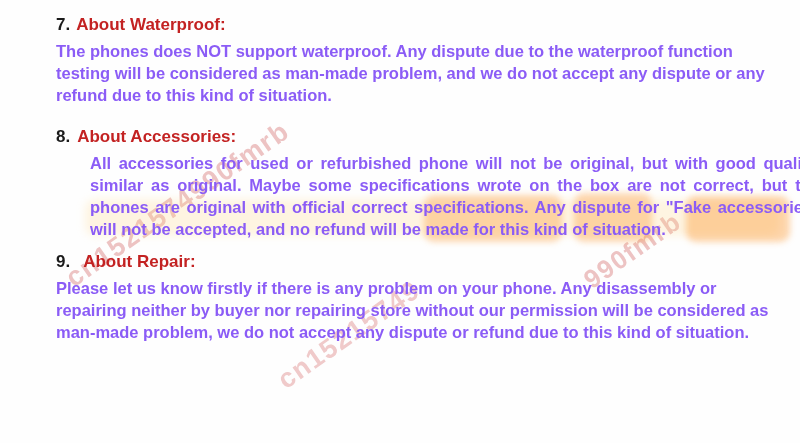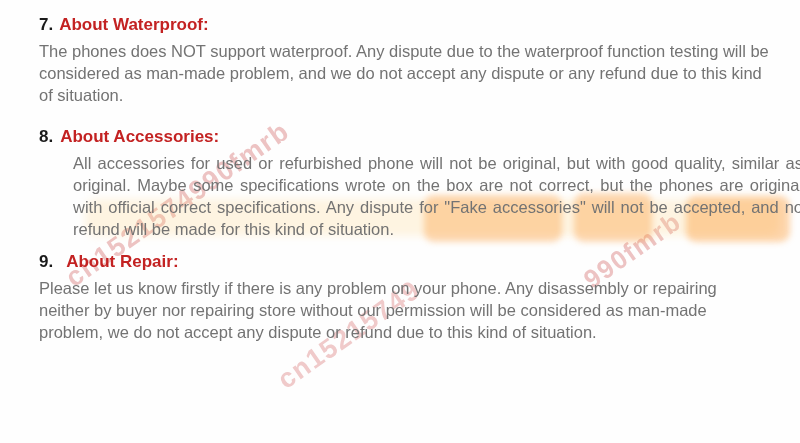--- a/index.html
+++ b/index.html
@@ -39,21 +39,21 @@
   }
   .orange-blob { position: absolute; border-radius: 10px; filter: blur(3px); }
   .ob1 { left: 424px; top: 195px; width: 138px; height: 47px; background: rgba(252, 148, 40, 0.34); }
   .ob2 { left: 574px; top: 193px; width: 78px;  height: 49px; background: rgba(252, 148, 40, 0.34); }
   .ob3 { left: 686px; top: 196px; width: 104px; height: 46px; background: rgba(252, 148, 40, 0.38); }
 
   
   .content {
     position: relative;
     z-index: 1;
-    padding: 15px 23px 0 39px;
+    padding: 15px 23px 0 56px;
     width: 644px;
   }
   .section { width: 730px; }
   .sec-8  { margin-top: 21px; }
   .sec-9  { margin-top: 12px; }
   .sec-10 { margin-top: 18px; }
 
   .heading {
     font-size: 17px;
     font-weight: 700;
@@ -62,23 +62,23 @@
     color: #c32222;
   }
   .heading .num-black { color: #1b1b1b; }
   .heading .num-red   { color: #c32222; }
   .t-gap-md { margin-left: 6px; }
   .t-gap-none { margin-left: 7px; }
   .t-gap-lg { margin-left: 13px; }
 
   .body-text {
     font-size: 16.5px;
-    font-weight: 400;
+    font-weight: 700;
     line-height: 22px;
-    color: #737373;
+    color: #8b5cf6;
     width: 730px;
   }
   .justified { text-align: justify; margin-left: 34px; }
 </style>
 </head>
 <body>
 
 <div class="page">
 
   <div class="watermark-layer">

